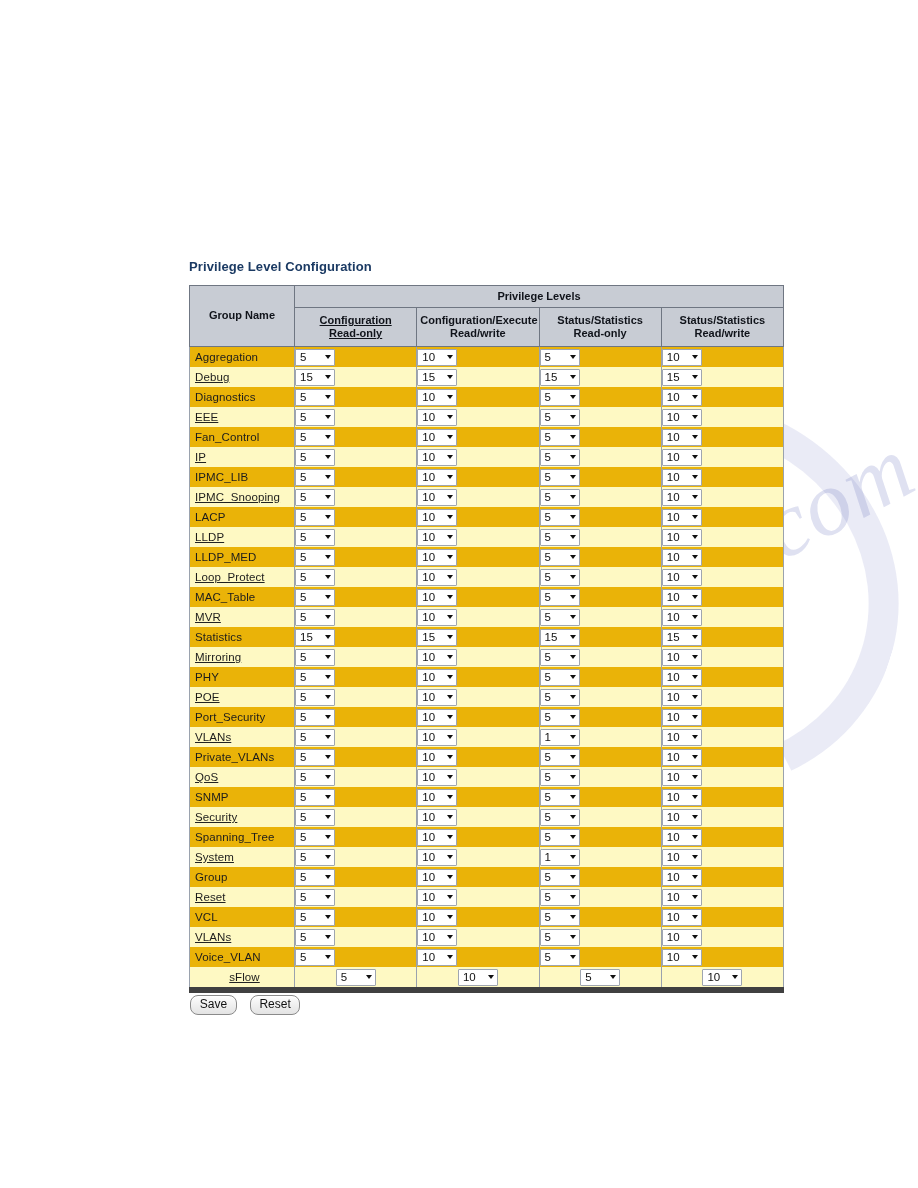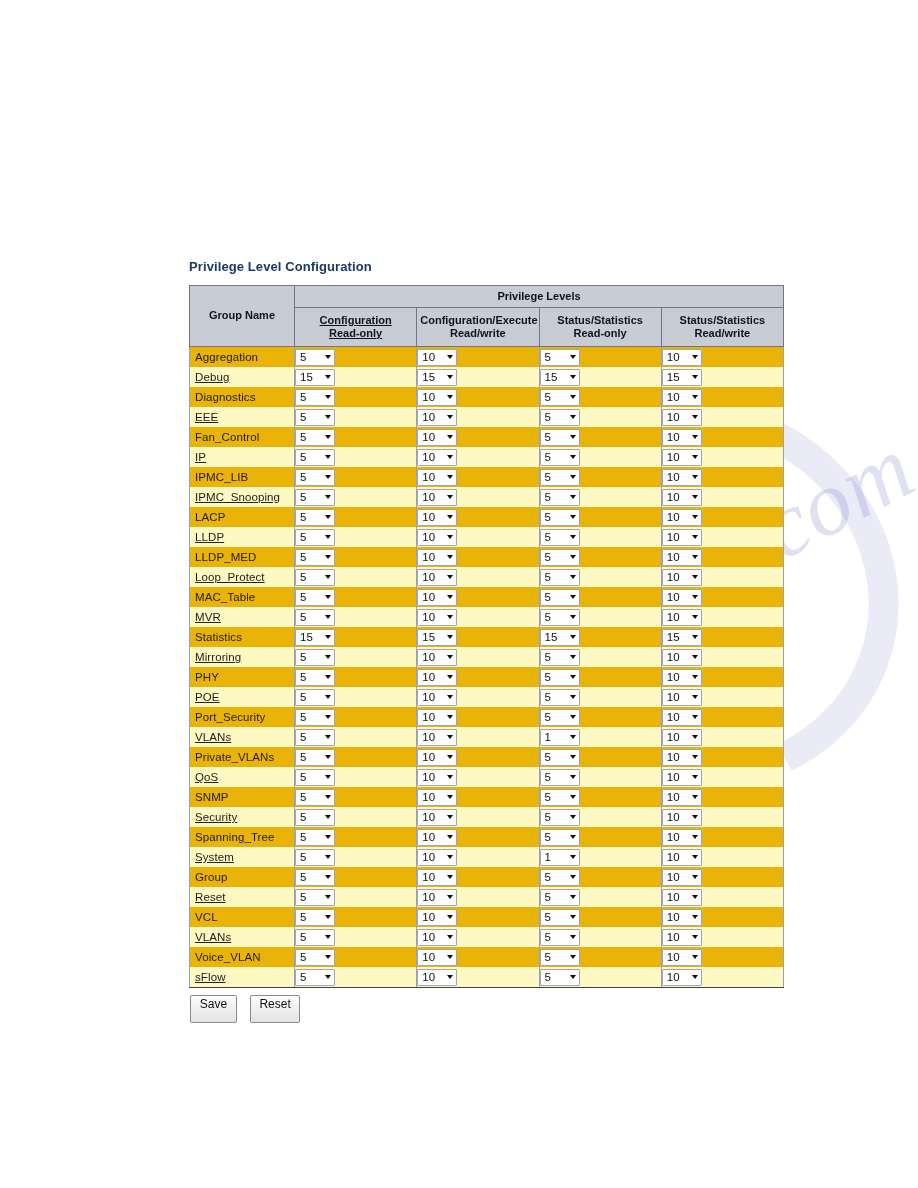--- a/index.html
+++ b/index.html
@@ -124,21 +124,22 @@
     font-size: 11.5px;
   }
   #priv-table tbody td.grp {
     padding-left: 5px;
     text-align: left;
     color: #1c1c1c;
     white-space: nowrap;
     letter-spacing: 0.1px;
   }
   #priv-table tbody tr:last-child td {
-    border-bottom: 1px solid #404040;
+    border-bottom: 6px solid #404040;
+    text-align: center;
   }
   td.lvl { text-align: left; }
   td.lvl.p-cfgro { padding-left: 28px; }
   td.lvl.p-cfgrw { padding-left: 60px; }
   td.lvl.p-stro  { padding-left: 20px; }
   td.lvl.p-strw  { padding-left: 20px; }
 
   
   .sel {
     display: inline-flex;
@@ -169,30 +170,30 @@
   
   #btn-bar {
     position: absolute;
     left: 190px;
     top: 994px;
   }
   .btn {
     display: inline-block;
     box-sizing: border-box;
     min-width: 47px;
-    height: 28px;
+    height: 20px;
     line-height: 17px;
     text-align: center;
     padding: 0 8px;
     margin-right: 9px;
     font-size: 12px;
     color: #111;
     background: linear-gradient(#fdfdfd, #e3e3e3);
     border: 1px solid #8a8a8a;
-    border-radius: 2px;
+    border-radius: 8px;
     box-shadow: inset 0 1px 0 #ffffff;
     cursor: pointer;
   }
 </style>
 </head>
 <body>
 
 <div id="watermark">
   <div class="wm-swoosh"></div>
   <div class="wm-text">manualshive.com</div>

